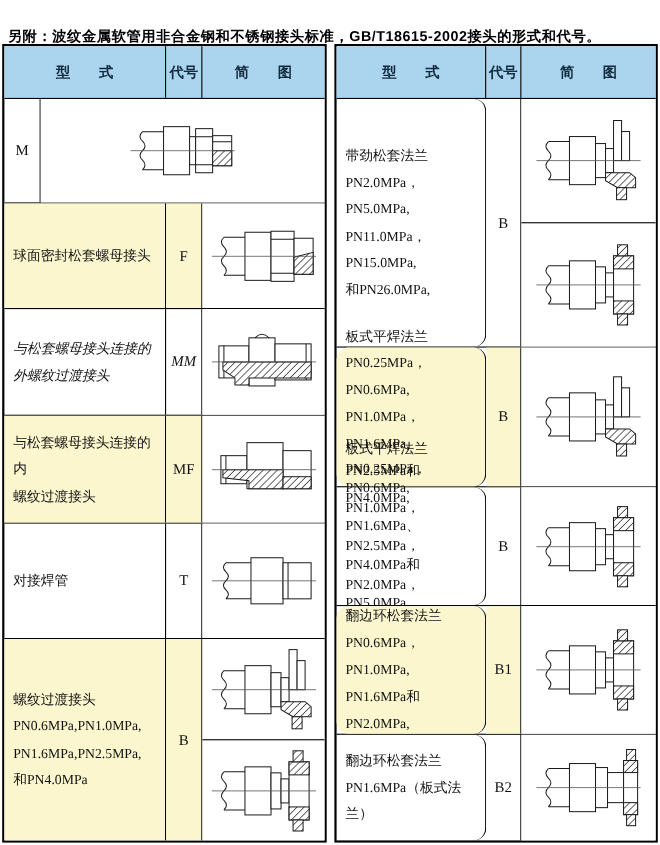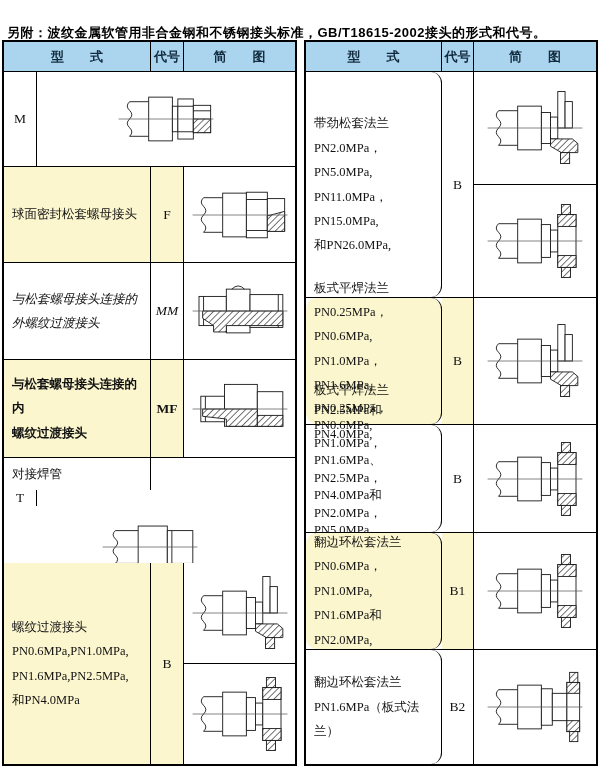--- a/index.html
+++ b/index.html
@@ -15,21 +15,21 @@
   .tbl-left  { left:2px;   width:295px; height:726px; }
   .tbl-right { left:304px; width:294px; height:726px; }
 
   .row { display:flex; border-bottom:1px solid #000; flex:none; }
   .row:last-child { border-bottom:none; }
   .row-fill { flex:1 1 auto; }
 
   .cell { border-right:1px solid #000; min-width:0; }
   .cell:last-child { border-right:none; }
 
-  .hdr { height:30px; background:#ABD5EF; align-items:stretch; }
+  .hdr { height:48px; background:#ABD5EF; align-items:stretch; }
   .hdr .cell { display:flex; align-items:center; justify-content:center;
                font-weight:bold; font-size:13px; color:#112a3d;
                font-family:"Liberation Sans", sans-serif; }
 
   .t-cell { display:flex; align-items:center; padding:4px 6px 4px 8px;
             font-size:12.5px; line-height:1.95; white-space:pre-line; }
   .t-cell.compact { line-height:1.4; }
   .c-cell { display:flex; align-items:center; justify-content:center;
             font-size:13.5px; font-family:"Liberation Serif", serif; }
   .d-cell { display:flex; align-items:center; justify-content:center; background:#fff; }
@@ -45,21 +45,21 @@
   .tbl-right .d-cell { flex:1; }
   .tbl-left  .hdr .cell:nth-child(1){ width:147px; } .tbl-left  .hdr .cell:nth-child(2){ width:33px; } .tbl-left  .hdr .cell:nth-child(3){ flex:1; }
   .tbl-right .hdr .cell:nth-child(1){ width:136px; } .tbl-right .hdr .cell:nth-child(2){ width:32px; } .tbl-right .hdr .cell:nth-child(3){ flex:1; }
 
   .y .t-cell, .y .c-cell { background:#FBF6CE; }
 
   .diag { width:104px; height:82px; }
   .diag * { vector-effect:non-scaling-stroke; }
 
   .r1 { height:95px; }  .r2 { height:96px; }  .r3 { height:97px;font-style:italic; }
-  .r4 { height:98px;font-weight:bold; }  .r5 { height:105px;flex-direction:column; }
+  .r4 { height:98px; }  .r5 { height:105px; }
   .q1 { height:226px; } .q2 { height:127px; } .q3 { height:108px; } .q4 { height:117px; }
 </style>
 </head>
 <body>
 
 <svg style="position:absolute;width:0;height:0" aria-hidden="true">
   <defs>
     <pattern id="hatch" width="5" height="5" patternUnits="userSpaceOnUse" patternTransform="rotate(45)">
       <rect width="5" height="5" fill="#fff"></rect>
       <line x1="0" y1="0" x2="0" y2="5" stroke="#333" stroke-width="1.5"></line>

